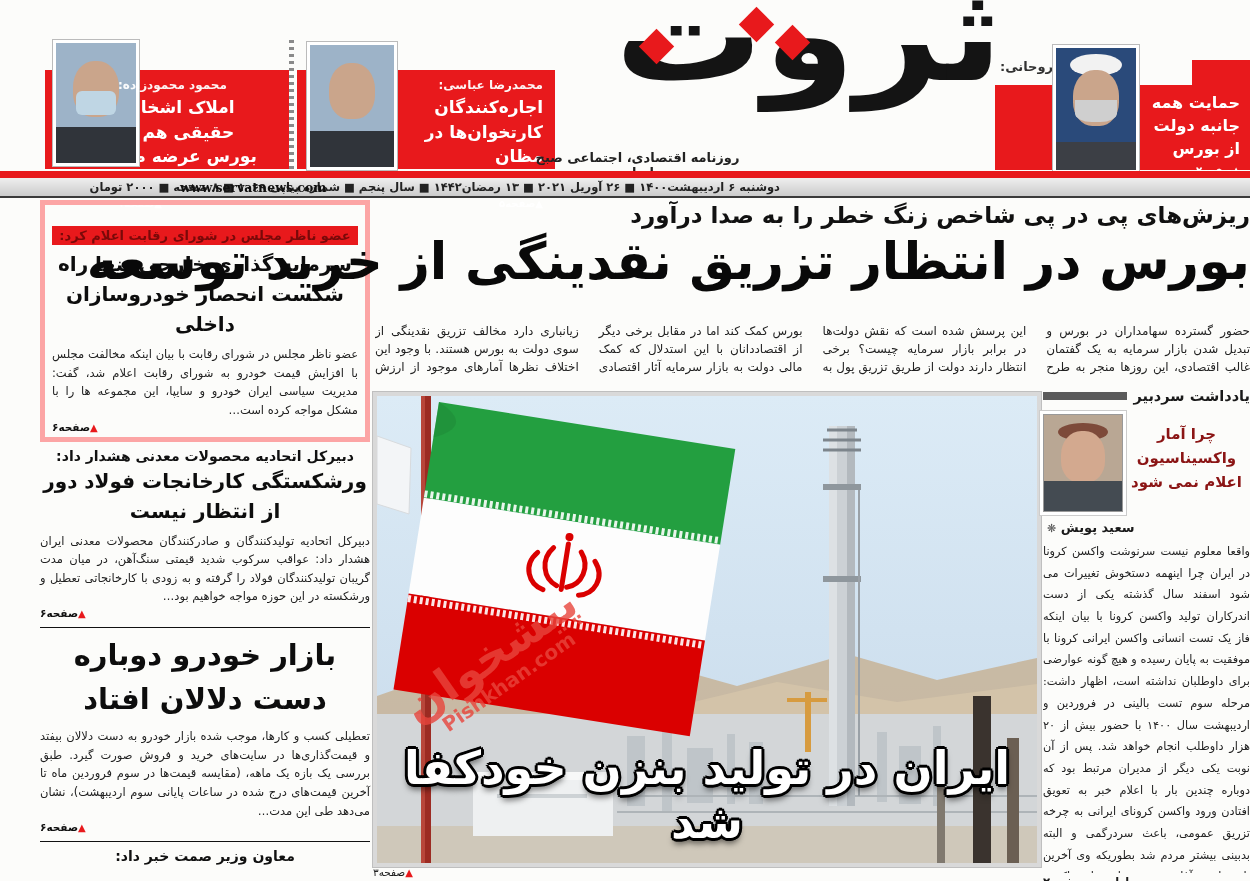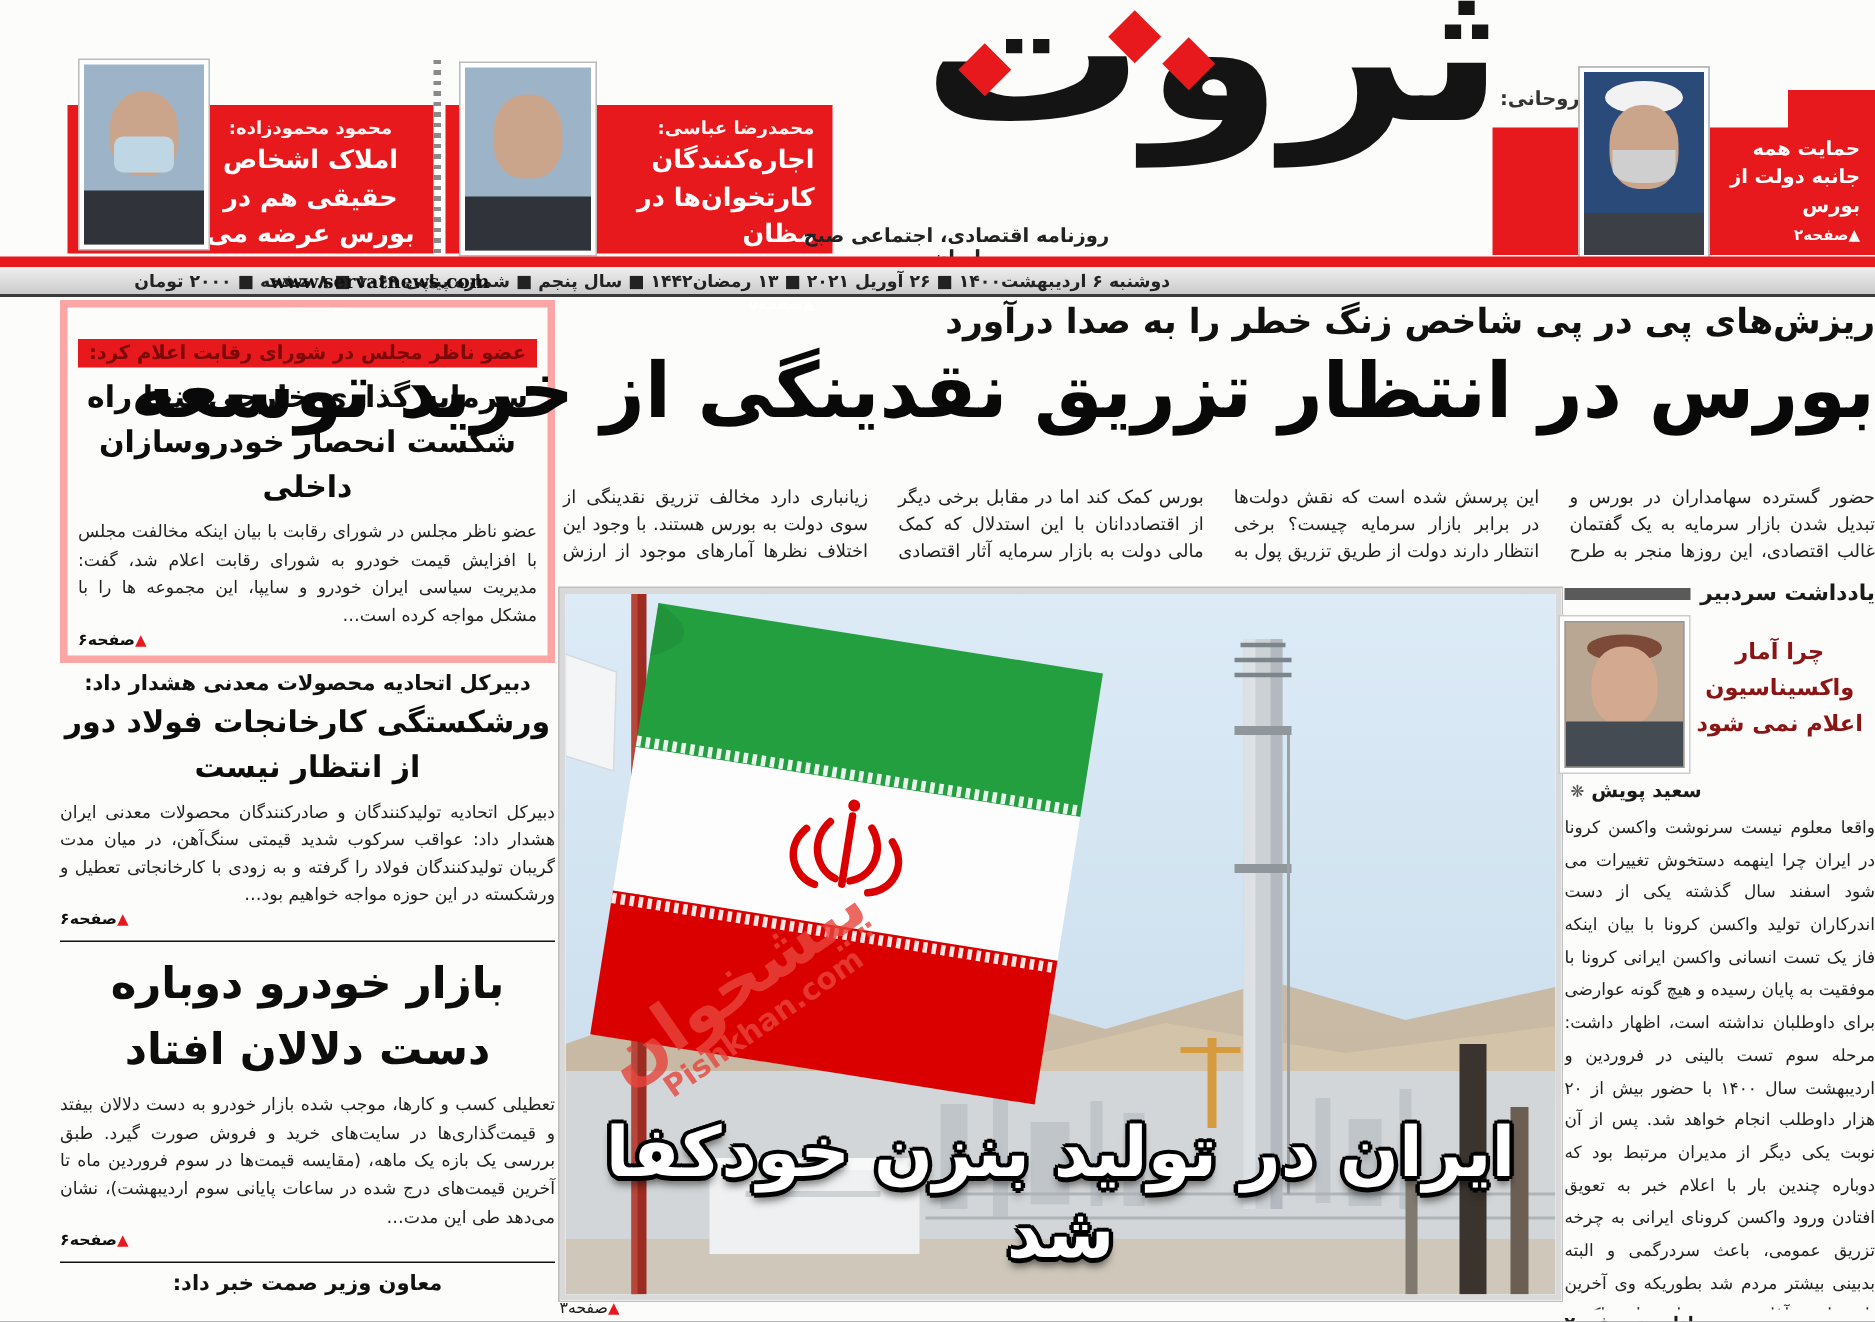--- a/index.html
+++ b/index.html
@@ -8,29 +8,29 @@
     background:#fcfcfa; overflow:hidden;
     font-family:"DejaVu Sans", sans-serif; direction:rtl; color:#1a1a1a;
   }
   
   .teaser{position:absolute; background:#e8191c; color:#fff;}
   .teaser .photo{position:absolute; background:#9db3c8; border:3px solid #fff; box-shadow:0 0 0 1px #bbb;}
   .teaser .kicker{font-size:12px; font-weight:bold; opacity:.95; margin-bottom:3px;}
   .teaser .head{font-weight:bold; line-height:1.45;}
   .teaser .pref{font-size:10px; margin-top:4px; font-weight:bold;}
   .pref .tri{color:#fff;}
-  #teaser1{left:45px; top:70px; width:244px; height:99px; padding:8px 12px 6px 92px; box-sizing:border-box; text-align:center;}
+  #teaser1{left:45px; top:70px; width:244px; height:99px; padding:8px 12px 6px 73px; box-sizing:border-box; text-align:left;}
   #teaser1 .photo{left:8px; top:-30px; width:80px; height:120px;}
   #teaser1 .head{font-size:17px;}
   #teaser2{left:297px; top:70px; width:258px; height:99px; padding:8px 12px 6px 110px; box-sizing:border-box; text-align:right;}
   #teaser2 .photo{left:10px; top:-28px; width:84px; height:122px;}
   #teaser2 .head{font-size:17px;}
   #teaser3{left:995px; top:85px; width:255px; height:85px; padding:6px 10px 6px 140px; box-sizing:border-box; text-align:right;}
   #teaser3 .photo{left:58px; top:-40px; width:80px; height:122px; background:#2a4a7a;}
-  #teaser3 .head{font-size:13px;}
+  #teaser3 .head{font-size:16px;}
   #teaser3 .kicker-out{position:absolute; top:-26px; right:110px; width:140px; color:#333; font-size:13px; font-weight:bold; text-align:left;}
   .perfo{position:absolute; left:289px; top:40px; width:5px; height:130px;
          background:repeating-linear-gradient(#8a8a8a 0 3px, transparent 3px 7px);}
   
   .face{position:absolute; left:50%; top:18px; transform:translateX(-50%); width:46px; height:56px; border-radius:46% 46% 42% 42%; background:#caa58b;}
   .suit{position:absolute; left:0; bottom:0; width:100%; height:36px; background:#30343a;}
   .mask{position:absolute; left:50%; top:48px; transform:translateX(-50%); width:40px; height:24px; border-radius:6px; background:#bfd6e4;}
   .turban{position:absolute; left:50%; top:6px; transform:translateX(-50%); width:52px; height:22px; border-radius:50%; background:#f2f2f2;}
   .beard{position:absolute; left:50%; top:52px; transform:translateX(-50%); width:42px; height:22px; border-radius:0 0 40% 40%; background:#cfcfcf;}
 

